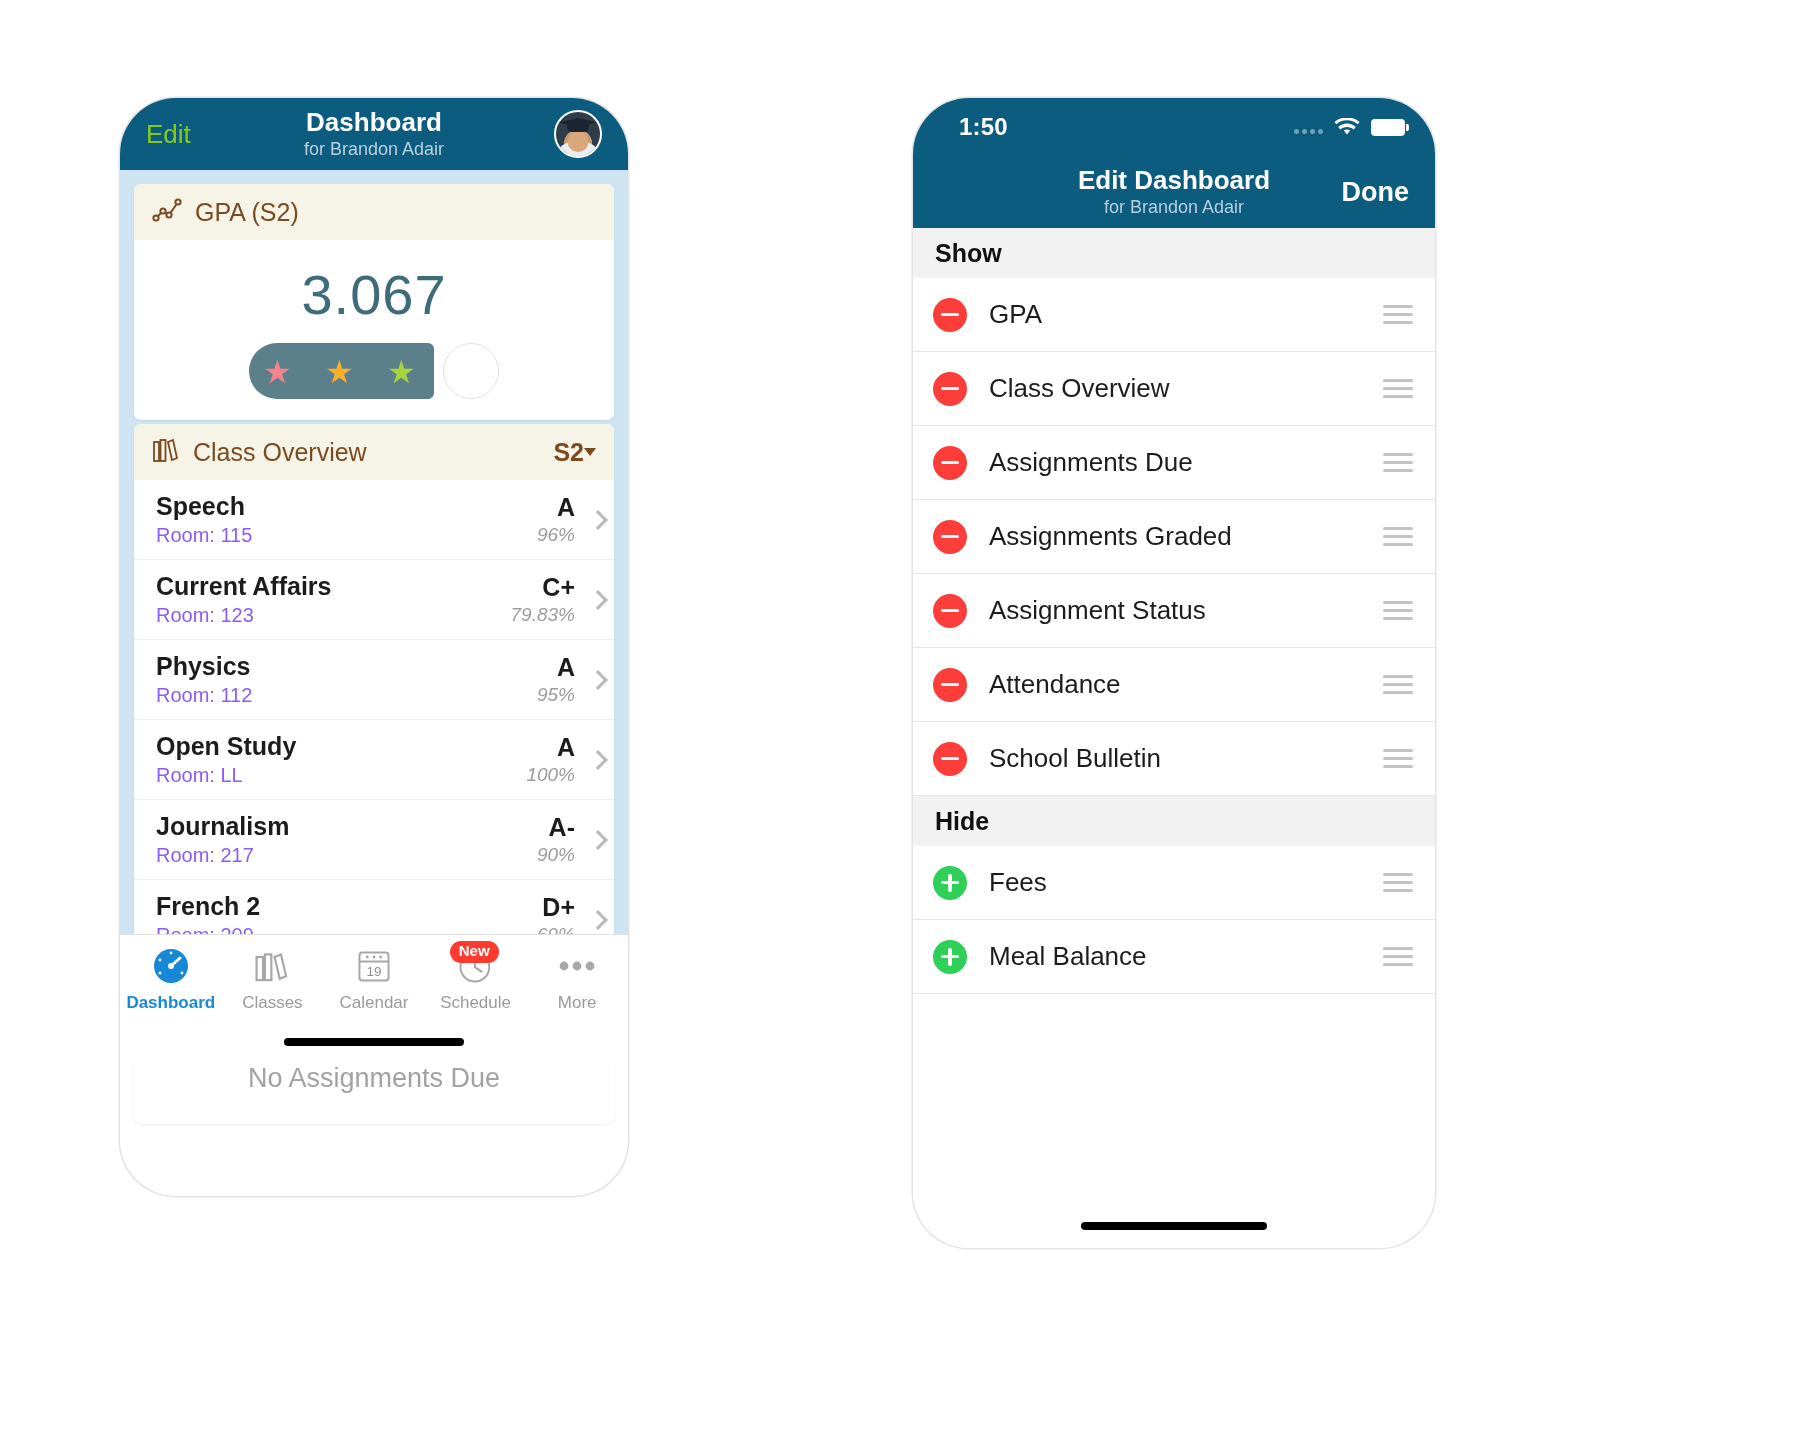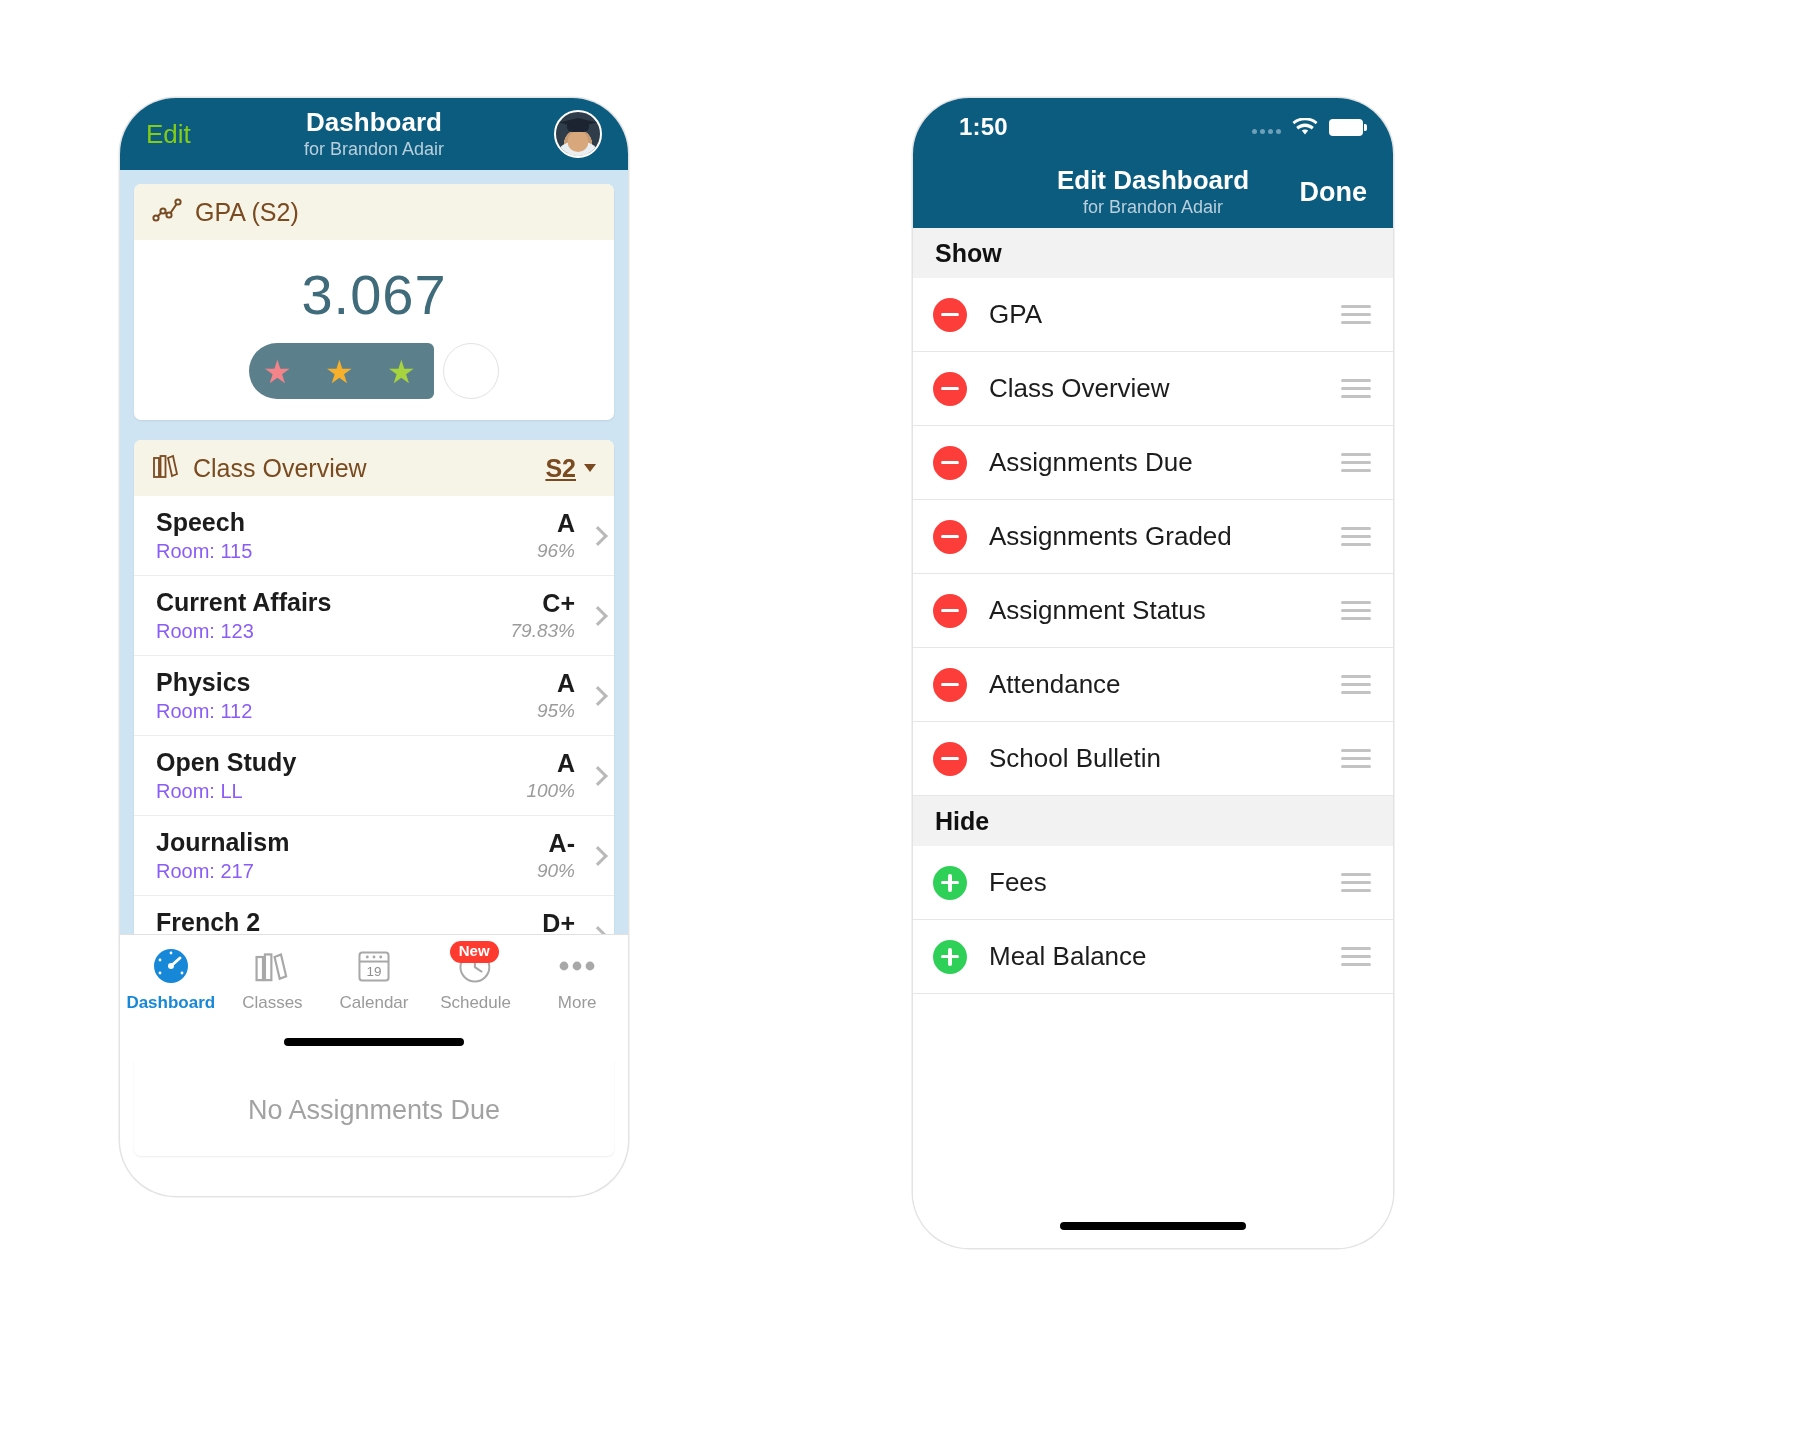--- a/index.html
+++ b/index.html
@@ -13,21 +13,21 @@
 
   
   .phone {
     position: absolute;
     background: #ffffff;
     border-radius: 56px;
     overflow: hidden;
     box-shadow: 0 0 0 1.5px #e3e3e3;
   }
   .phone-left  { left: 120px; top: 98px;  width: 508px; height: 1098px; }
-  .phone-right { left: 913px; top: 98px;  width: 480px; height: 1150px; }
+  .phone-right { left: 913px; top: 98px;  width: 522px; height: 1150px; }
 
   
   .statusbar {
     position: relative;
     height: 58px;
     background: #0c5c80;
     color: #fff;
     display: flex;
     align-items: center;
     padding: 0 30px 0 46px;
@@ -98,39 +98,39 @@
   .dash-body {
     background: #cfe4f2;
     height: 892px;
     padding: 14px 14px 0 14px;
     position: relative;
   }
   .card {
     background: #ffffff;
     border-radius: 7px;
     overflow: hidden;
-    margin-bottom: 20px;
+    margin-bottom: 4px;
     box-shadow: 0 1px 2px rgba(0,0,0,.08);
   }
   .card-head {
     background: #f5f4e6;
     height: 56px;
     display: flex;
     align-items: center;
     padding: 0 18px;
     gap: 13px;
   }
   .card-title {
     color: #7a4a20;
     font-size: 25px;
     font-weight: 500;
   }
   .card-right {
     margin-left: auto; color: #7a4a20; font-size: 25px; font-weight: 600;
-    display: flex; align-items: center; gap: 8px; text-decoration: underline;
+    display: flex; align-items: center; gap: 0;
   }
   .chev-sm { width: 0; height: 0; border-left: 6px solid transparent; border-right: 6px solid transparent; border-top: 8px solid #7a4a20; }
 
   
   .gpa-body { height: 180px; display: flex; flex-direction: column; align-items: center; justify-content: center; }
   .gpa-value { font-size: 56px; color: #3f6b7a; font-weight: 400; letter-spacing: 1px; }
   .gpa-track { position: relative; width: 250px; height: 56px; margin-top: 16px; }
   .gpa-fill {
     position: absolute; left: 0; top: 0; height: 56px; width: 185px;
     background: #5b7f8b; border-radius: 28px 6px 6px 28px;

